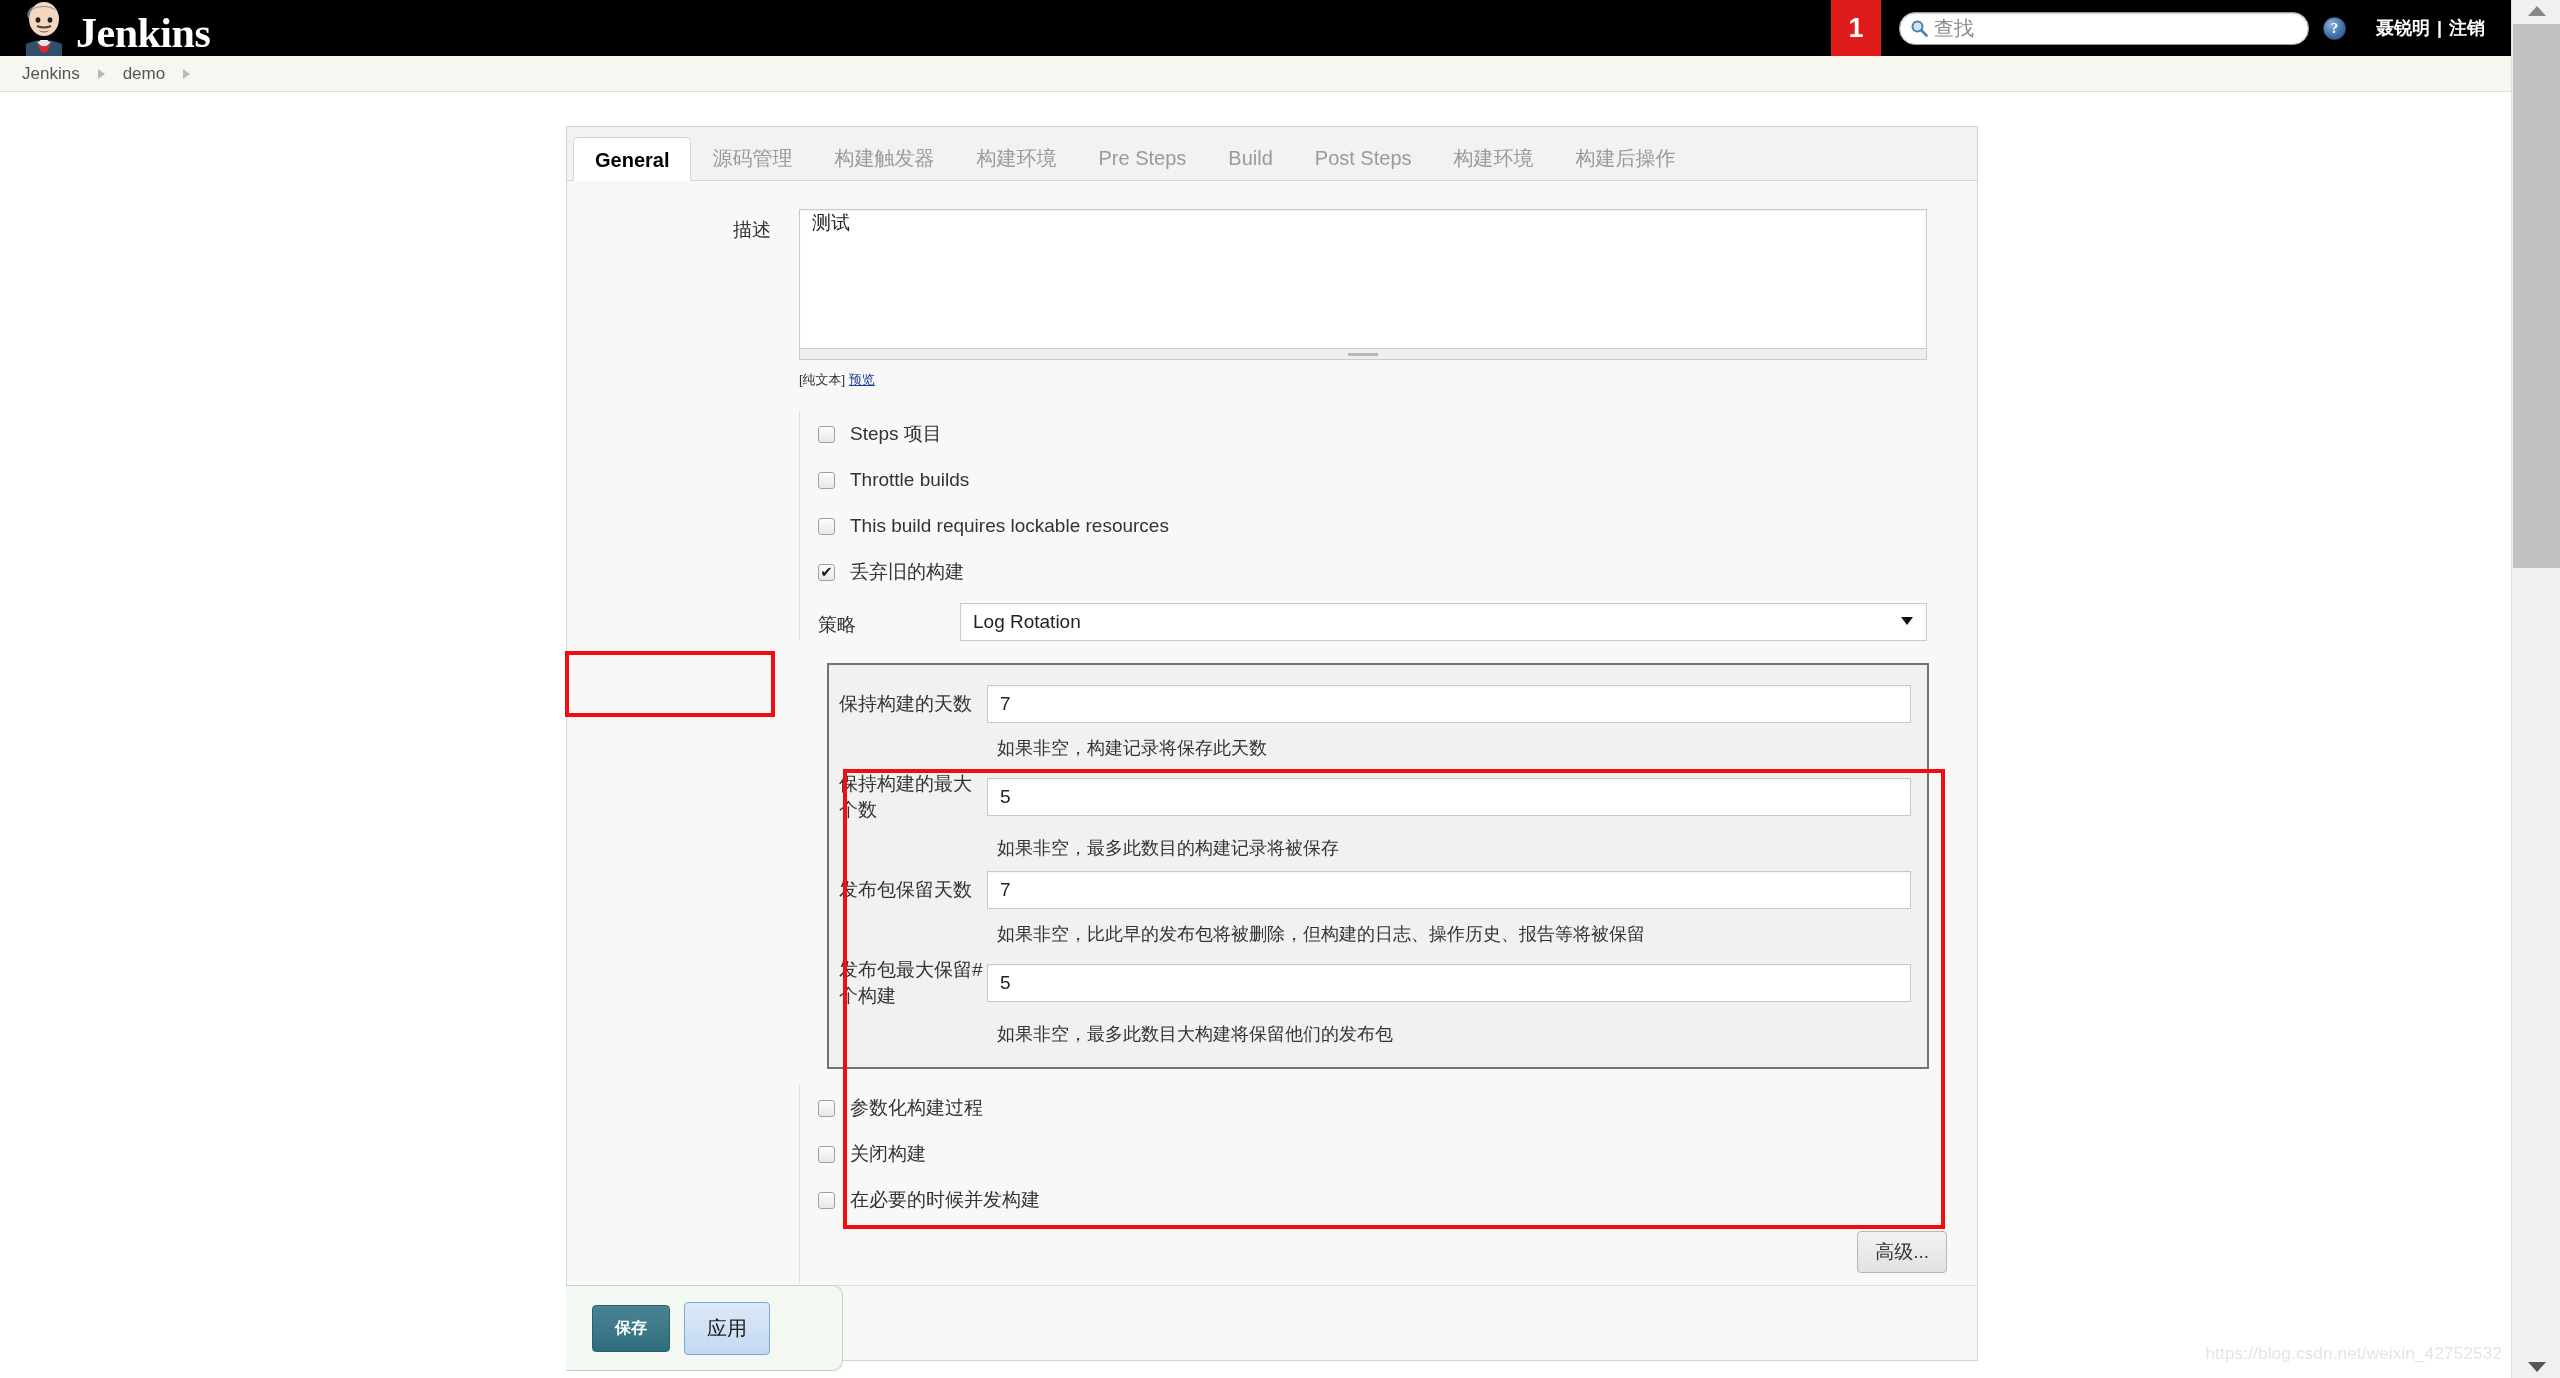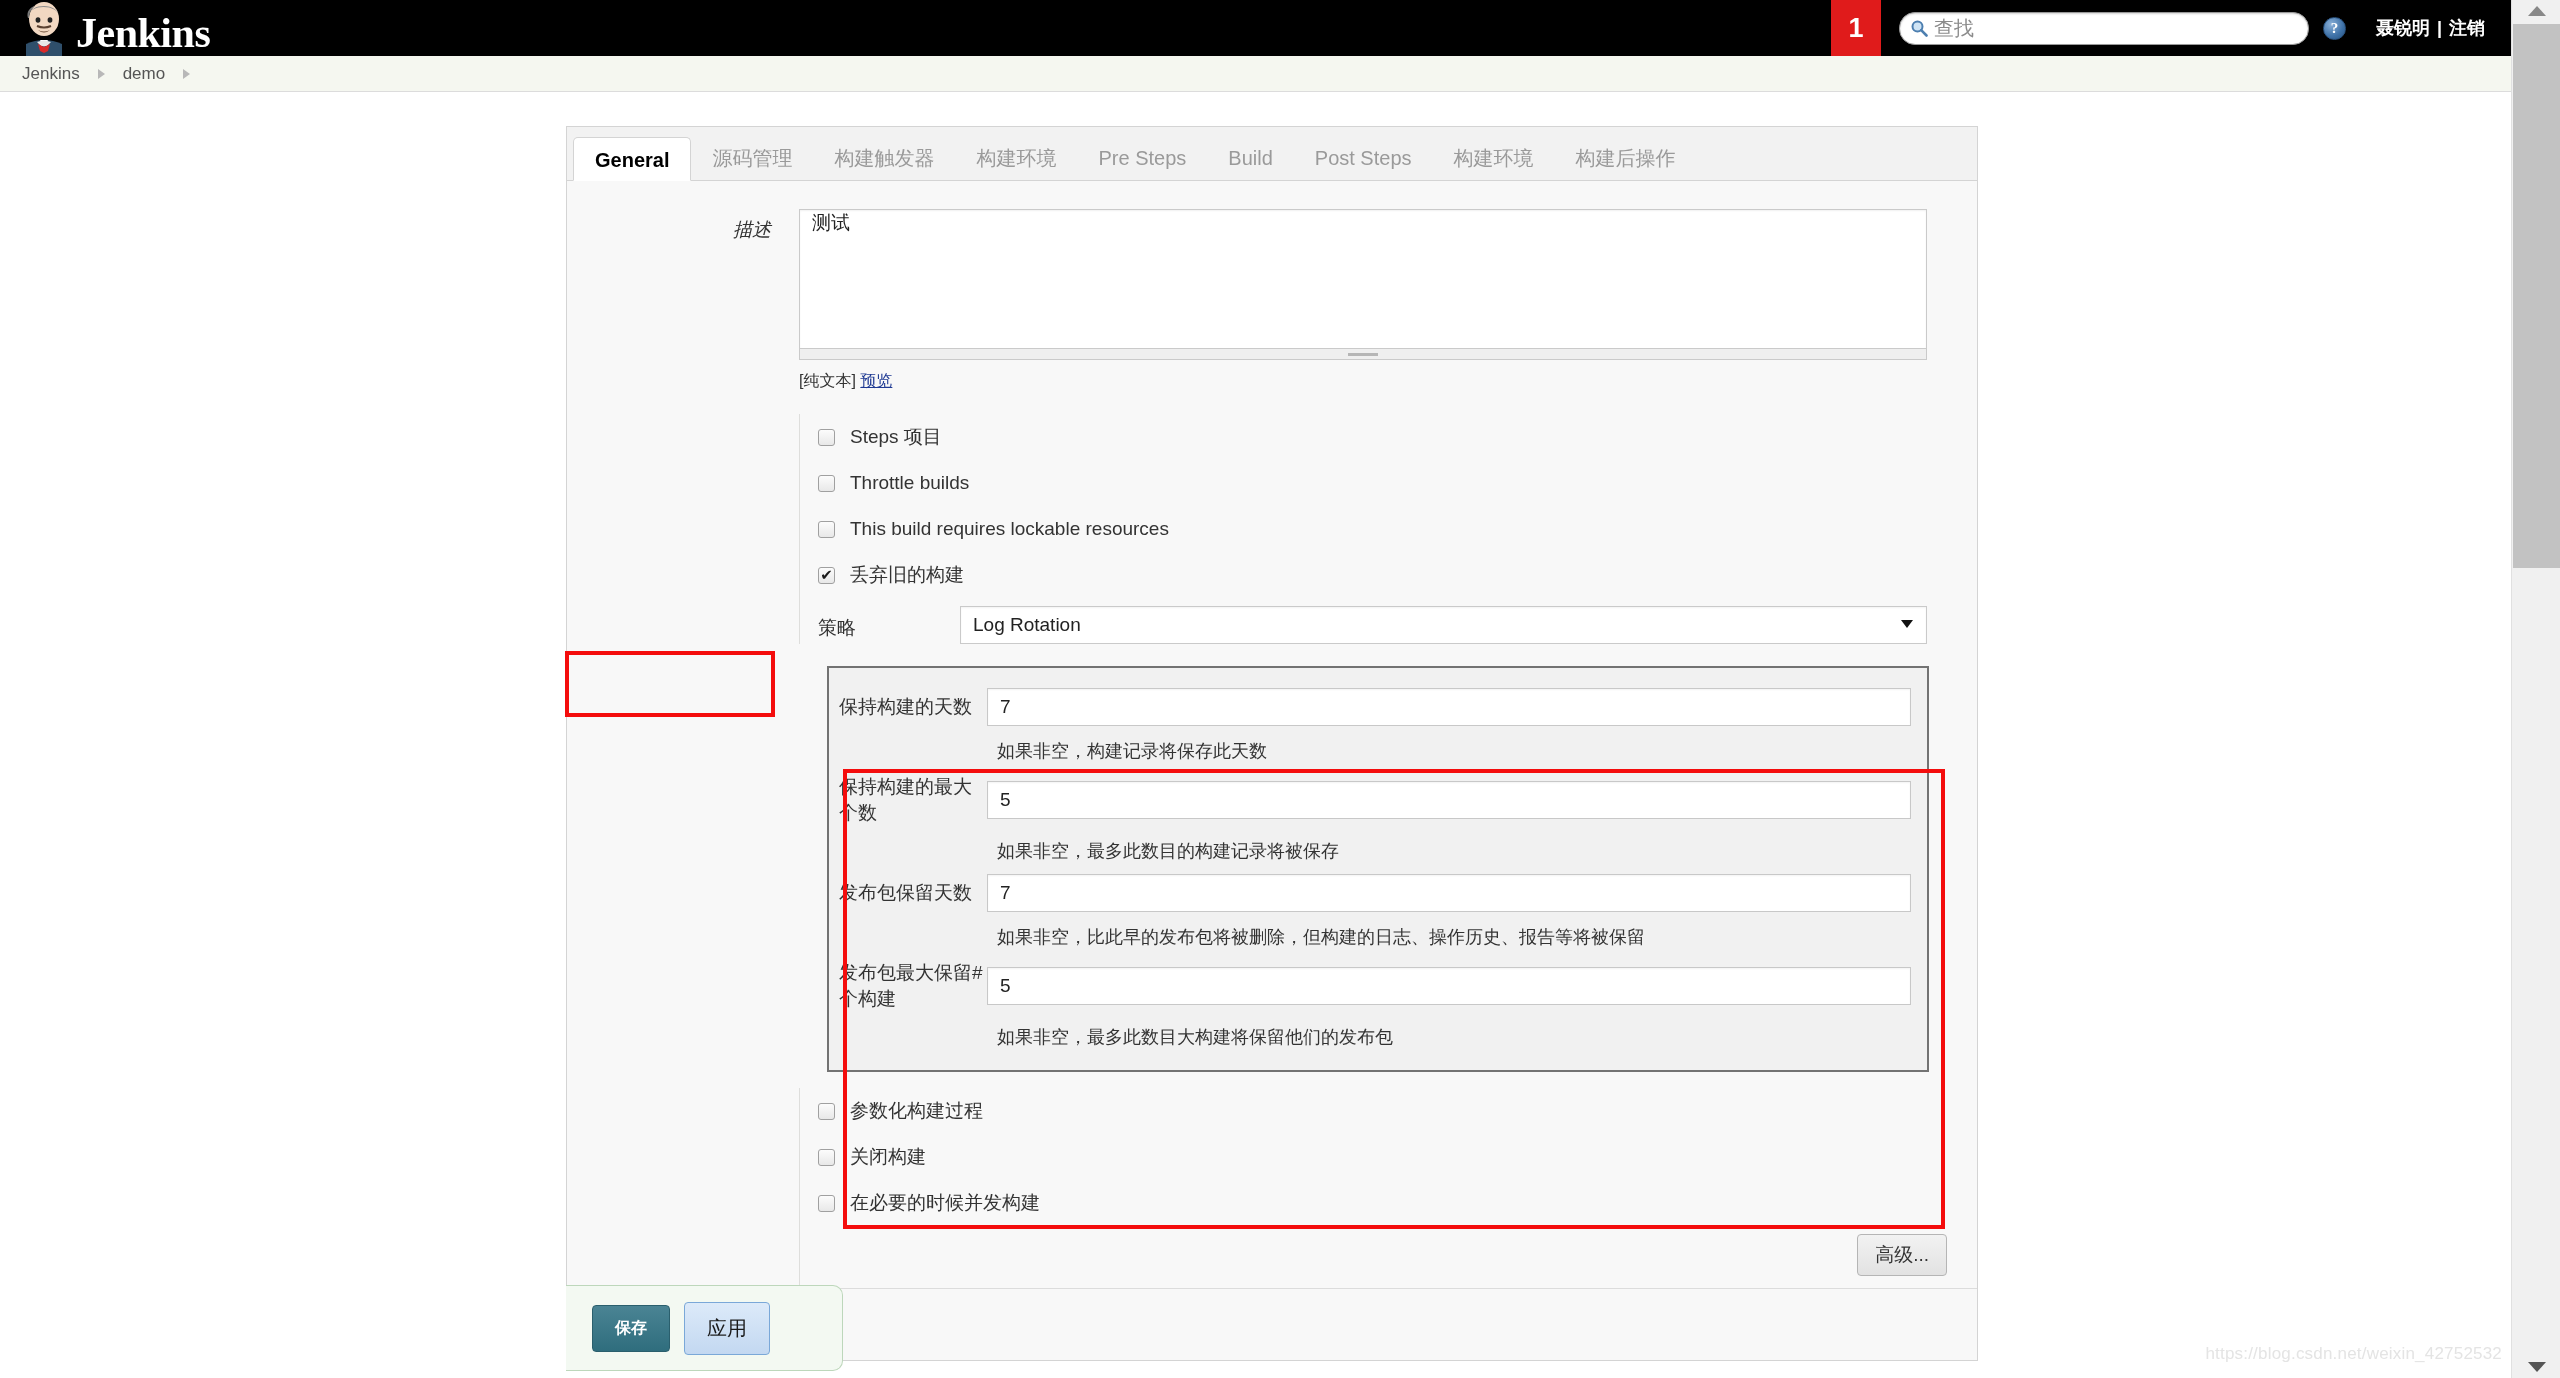--- a/index.html
+++ b/index.html
@@ -158,21 +158,20 @@
     display: flex;
     align-items: flex-start;
   }
   .row-label {
     width: 232px;
     text-align: right;
     padding-right: 28px;
     font-size: 19px;
     color: #333333;
     flex: 0 0 232px;
-    font-style: italic;
   }
 
   
   .desc-row { padding-top: 28px; }
   .desc-label { padding-top: 8px; }
   .desc-field { flex: 1; padding-right: 50px; }
   .desc-textarea {
     width: 100%; height: 140px;
     border: 1px solid #cacaca;
     background: #ffffff;
@@ -193,21 +192,21 @@
     position: relative;
   }
   .ta-handle-bar::after {
     content: ""; position: absolute;
     left: 50%; top: 4px; transform: translateX(-50%);
     width: 30px; height: 3px;
     background: #b6b6b6;
   }
   .desc-links {
     margin-top: 11px;
-    font-size: 16px; color: #333333;
+    font-size: 13px; color: #333333;
   }
   .desc-links a {
     color: #1f3a93; text-decoration: underline;
   }
 
   
   .checkblock {
     margin-left: 232px;
     margin-top: 22px;
     border-left: 1px solid #dededc;

